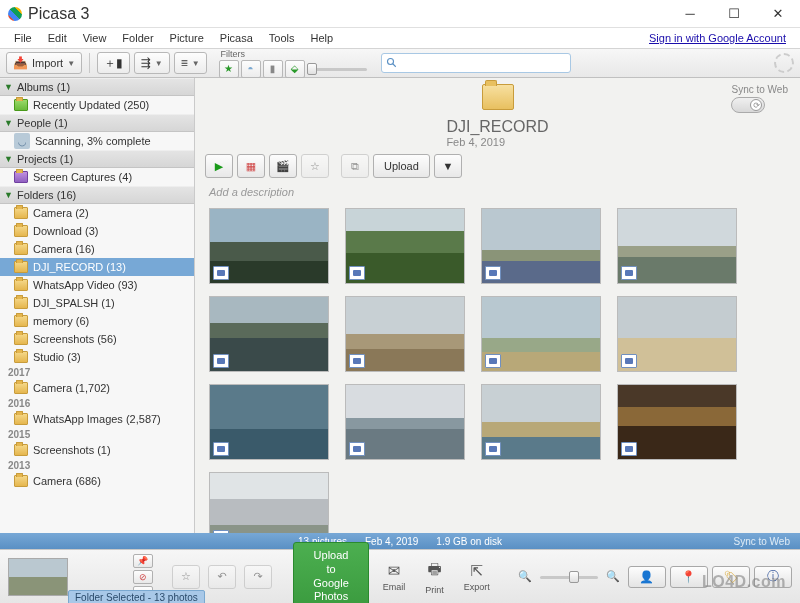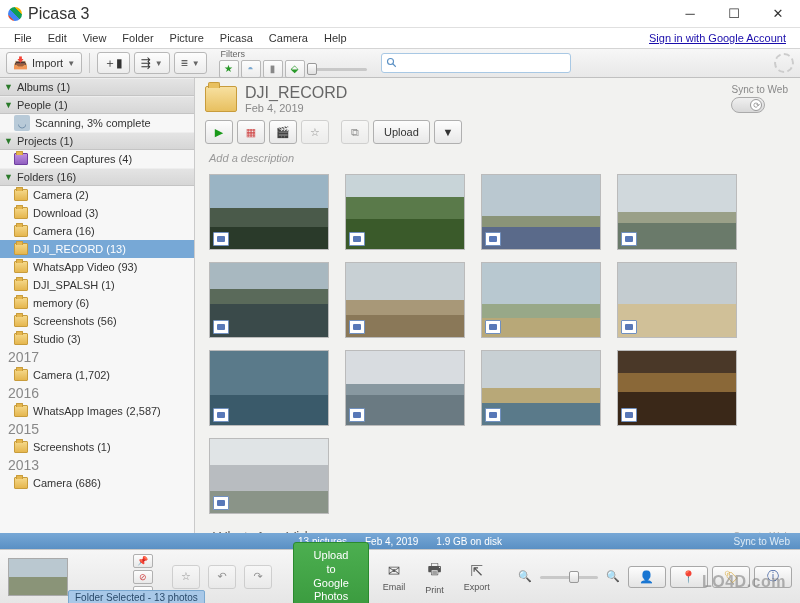--- a/index.html
+++ b/index.html
@@ -37,24 +37,24 @@
 .sidebar { width: 195px; background: #f7f7f7; border-right: 1px solid #cacaca; overflow-y: auto; font-size: 11px; }
 .sechead { height: 18px; background: linear-gradient(#e4e4e4,#d6d6d6); border-top: 1px solid #eee; border-bottom: 1px solid #c4c4c4; display: flex; align-items: center; padding: 0 4px; gap: 4px; font-weight: 500; }
 .sechead .tri { color: #2a7a2a; font-size: 9px; }
 .sitem { height: 18px; display: flex; align-items: center; padding: 0 4px 0 14px; gap: 5px; }
 .sitem.sel { background: #77a8d6; color: #fff; }
 .sitem .icon { width: 14px; height: 12px; background: linear-gradient(#f5d889,#e5b64e); border: 1px solid #c89c3b; border-radius: 1px; position: relative; }
 .sitem .icon::before { content:''; position:absolute; top:-3px; left:1px; width:5px; height:3px; background:#e5b64e; border:1px solid #c89c3b; border-bottom:none; border-radius:1px 1px 0 0; }
 .sitem .icon.green { background: linear-gradient(#9ada6a,#6aba3a); border-color:#4a9a1a; }
 .sitem .icon.purple { background: linear-gradient(#c090e0,#9060c0); border-color:#7040a0; }
 .sitem .face { width:16px; height:16px; background:#b8cad8; border-radius:2px; display:flex; align-items:center; justify-content:center; font-size:10px; color:#5a7a9a; }
-.yearlbl { padding: 1px 4px 1px 8px; color: #888; font-size: 14px; }
+.yearlbl { padding: 1px 4px 1px 8px; color: #888; font-size: 10px; font-weight: bold; }
 
 .content { flex: 1; background: #f2f2f0; overflow-y: auto; padding: 6px 10px; position: relative; }
-.fhead { display: flex; align-items: center; gap: 8px; margin-bottom: 6px; }
+.fhead { display: flex; align-items: center; gap: 8px; margin-bottom: 6px; flex-direction: column; }
 .fhead .bigfolder { width: 32px; height: 26px; background: linear-gradient(#f7e0a0,#e8c060); border: 1px solid #c89c3b; border-radius: 2px; position:relative; }
 .fhead .bigfolder::before { content:''; position:absolute; top:-5px; left:2px; width:10px; height:5px; background:#e8c060; border:1px solid #c89c3b; border-bottom:none; border-radius:2px 2px 0 0; }
 .fhead .ftitle { font-size: 16px; color: #666; }
 .fhead .fdate { font-size: 11px; color: #888; }
 .sync { position: absolute; right: 12px; top: 6px; text-align: right; font-size: 10px; color: #888; }
 .sync .sbtn { width: 34px; height: 16px; background: linear-gradient(#f0f0f0,#d8d8d8); border: 1px solid #aaa; border-radius: 8px; margin-top: 2px; display:flex; align-items:center; justify-content:flex-end; padding:0 2px; }
 .sync .sbtn .knob { width:12px; height:12px; background:#fff; border:1px solid #999; border-radius:50%; font-size:8px; display:flex; align-items:center; justify-content:center; color:#888; }
 
 .ctoolbar { display: flex; gap: 4px; margin-bottom: 8px; align-items: center; }
 .cbtn { height: 24px; min-width: 28px; background: linear-gradient(#fdfdfd,#e8e8e8); border: 1px solid #b0b0b0; border-radius: 3px; display: flex; align-items: center; justify-content: center; padding: 0 6px; gap: 4px; font-size: 11px; }
@@ -119,21 +119,21 @@
   <div class="winbtn close">✕</div>
 </div>
 
 <div class="menubar">
   <div class="mitem">File</div>
   <div class="mitem">Edit</div>
   <div class="mitem">View</div>
   <div class="mitem">Folder</div>
   <div class="mitem">Picture</div>
   <div class="mitem">Picasa</div>
-  <div class="mitem">Camera</div>
+  <div class="mitem">Tools</div>
   <div class="mitem">Help</div>
   <div class="spacer"></div>
   <a class="signin">Sign in with Google Account</a>
 </div>
 
 <div class="toolbar">
   <div class="tbbtn">
     <span class="tbicon">📥</span>
     <span>Import</span>
     <span class="chev">▼</span>
@@ -180,20 +180,24 @@
   </div>
   <div class="spinner"></div>
 </div>
 
 <div class="mainrow">
   <div class="sidebar" id="sidebar">
       <div class="sechead">
         <span class="tri">▼</span>
         <span>Albums (1)</span>
       </div>
+      <div class="sitem">
+        <span class="icon green"></span>
+        <span>Recently Updated (250)</span>
+      </div>
       <div class="sechead">
         <span class="tri">▼</span>
         <span>People (1)</span>
       </div>
       <div class="sitem">
         <span class="face">◡</span>
         <span>Scanning, 3% complete</span>
       </div>
       <div class="sechead">
         <span class="tri">▼</span>

